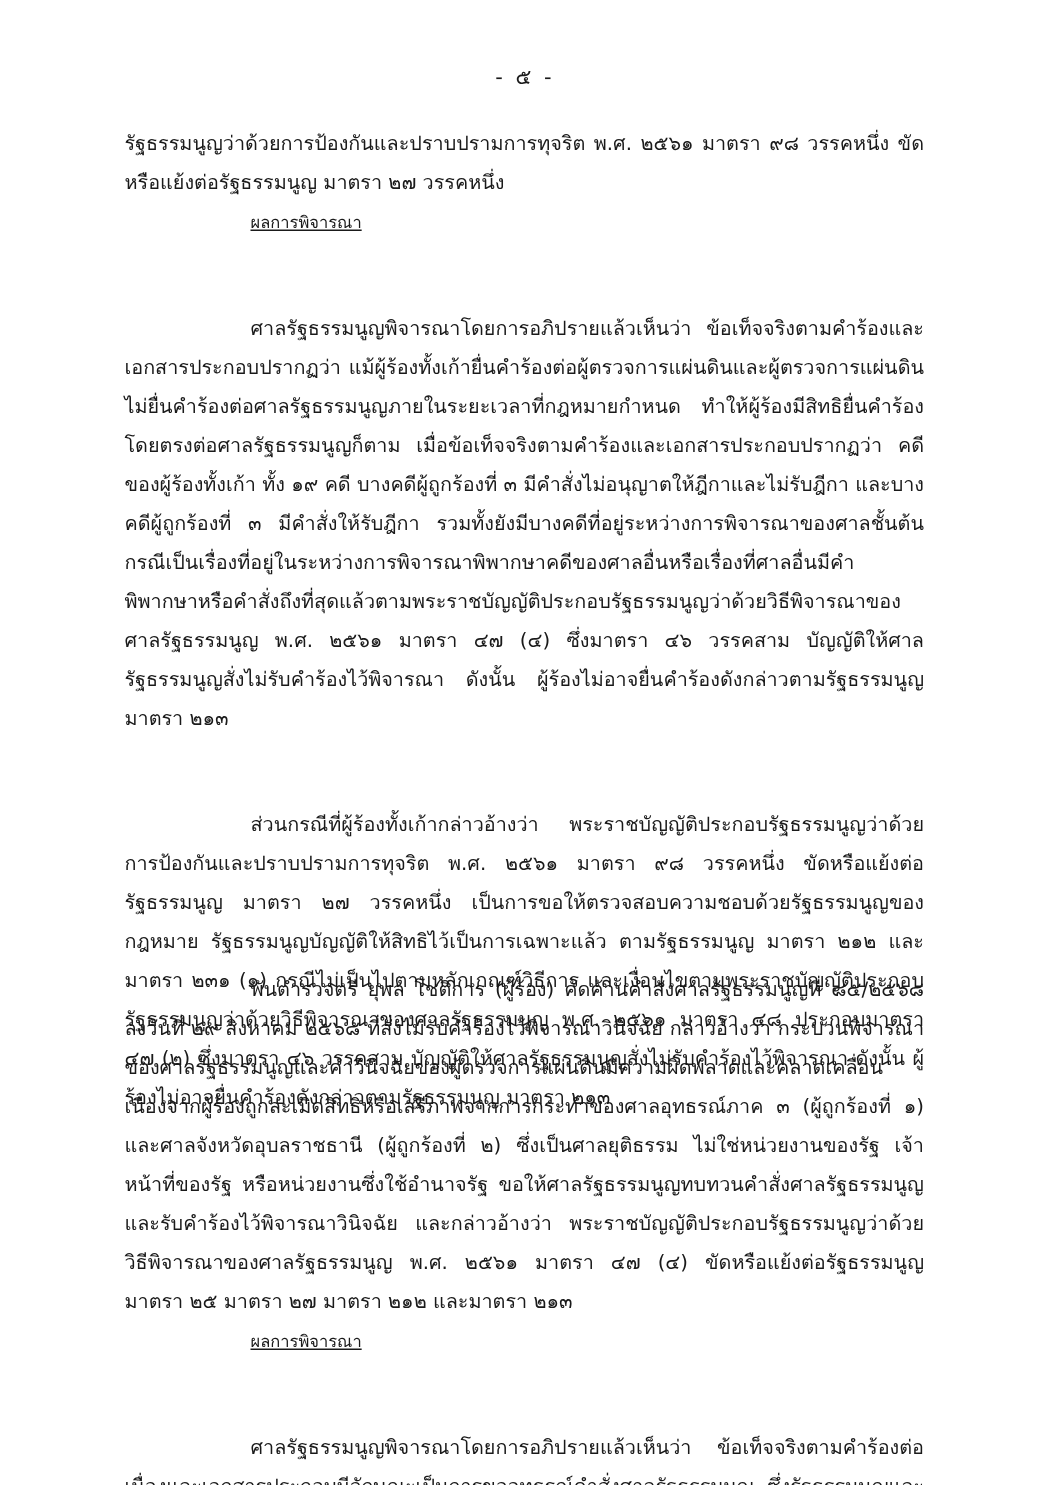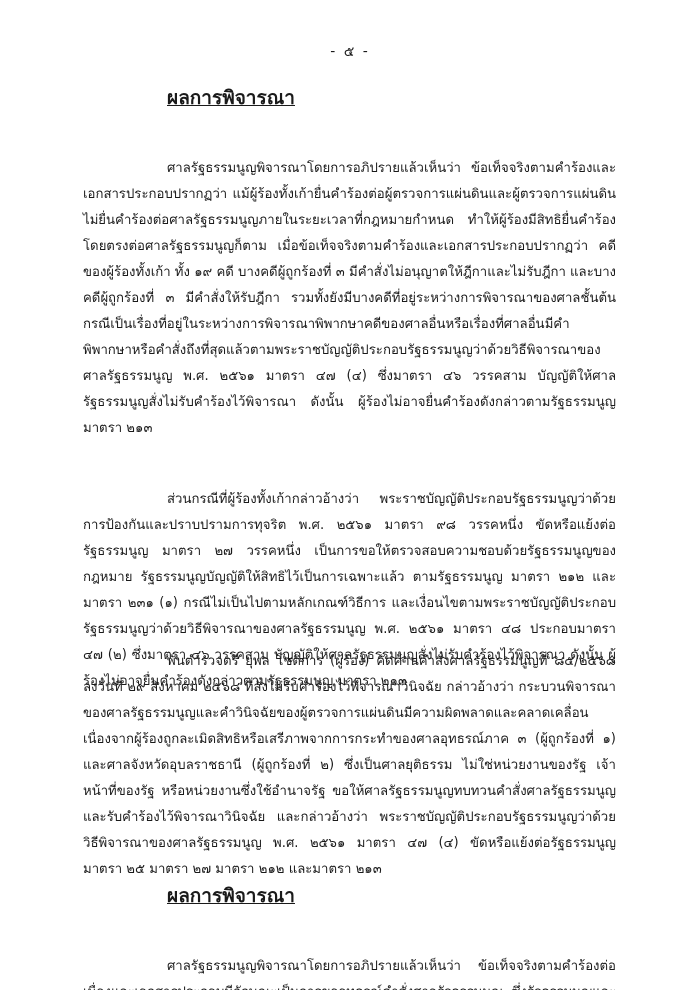--- a/index.html
+++ b/index.html
@@ -42,23 +42,23 @@
     .section-2 { top: 603px; }
     p {
       margin: 0;
       text-align: justify;
       text-align-last: left;
     }
     .indent { text-indent: 84px; margin-top: 45px; }
     .subhead {
       margin: 0;
       padding-left: 84px;
-      font-weight: bold;
+      font-weight: normal;
       text-decoration: underline;
-      font-size: 19px;
+      font-size: 11px;
     }
     .case-title {
       margin: 0;
       font-weight: bold;
       text-indent: 84px;
       text-align: justify;
       text-align-last: left;
     }
     .centered-res {
       margin: 0;
@@ -66,20 +66,21 @@
     }
   </style>
 </head>
 <body>
 
 <div class="page">
 
   <div class="page-number">- ๕ -</div>
 
   <div class="body-text section-1">
+    <p>รัฐธรรมนูญว่าด้วยการป้องกันและปราบปรามการทุจริต พ.ศ. ๒๕๖๑ มาตรา ๙๘ วรรคหนึ่ง ขัดหรือแย้งต่อรัฐธรรมนูญ มาตรา ๒๗ วรรคหนึ่ง</p>
     <div class="subhead">ผลการพิจารณา</div>
     <p class="indent">ศาลรัฐธรรมนูญพิจารณาโดยการอภิปรายแล้วเห็นว่า ข้อเท็จจริงตามคำร้องและเอกสารประกอบปรากฏว่า แม้ผู้ร้องทั้งเก้ายื่นคำร้องต่อผู้ตรวจการแผ่นดินและผู้ตรวจการแผ่นดินไม่ยื่นคำร้องต่อศาลรัฐธรรมนูญภายในระยะเวลาที่กฎหมายกำหนด ทำให้ผู้ร้องมีสิทธิยื่นคำร้องโดยตรงต่อศาลรัฐธรรมนูญก็ตาม เมื่อข้อเท็จจริงตามคำร้องและเอกสารประกอบปรากฏว่า คดีของผู้ร้องทั้งเก้า ทั้ง ๑๙ คดี บางคดีผู้ถูกร้องที่ ๓ มีคำสั่งไม่อนุญาตให้ฎีกาและไม่รับฎีกา และบางคดีผู้ถูกร้องที่ ๓ มีคำสั่งให้รับฎีกา รวมทั้งยังมีบางคดีที่อยู่ระหว่างการพิจารณาของศาลชั้นต้น กรณีเป็นเรื่องที่อยู่ในระหว่างการพิจารณาพิพากษาคดีของศาลอื่นหรือเรื่องที่ศาลอื่นมีคำพิพากษาหรือคำสั่งถึงที่สุดแล้วตามพระราชบัญญัติประกอบรัฐธรรมนูญว่าด้วยวิธีพิจารณาของศาลรัฐธรรมนูญ พ.ศ. ๒๕๖๑ มาตรา ๔๗ (๔) ซึ่งมาตรา ๔๖ วรรคสาม บัญญัติให้ศาลรัฐธรรมนูญสั่งไม่รับคำร้องไว้พิจารณา ดังนั้น ผู้ร้องไม่อาจยื่นคำร้องดังกล่าวตามรัฐธรรมนูญ มาตรา ๒๑๓</p>
     <p class="indent">ส่วนกรณีที่ผู้ร้องทั้งเก้ากล่าวอ้างว่า พระราชบัญญัติประกอบรัฐธรรมนูญว่าด้วยการป้องกันและปราบปรามการทุจริต พ.ศ. ๒๕๖๑ มาตรา ๙๘ วรรคหนึ่ง ขัดหรือแย้งต่อรัฐธรรมนูญ มาตรา ๒๗ วรรคหนึ่ง เป็นการขอให้ตรวจสอบความชอบด้วยรัฐธรรมนูญของกฎหมาย รัฐธรรมนูญบัญญัติให้สิทธิไว้เป็นการเฉพาะแล้ว ตามรัฐธรรมนูญ มาตรา ๒๑๒ และมาตรา ๒๓๑ (๑) กรณีไม่เป็นไปตามหลักเกณฑ์วิธีการ และเงื่อนไขตามพระราชบัญญัติประกอบรัฐธรรมนูญว่าด้วยวิธีพิจารณาของศาลรัฐธรรมนูญ พ.ศ. ๒๕๖๑ มาตรา ๔๘ ประกอบมาตรา ๔๗ (๒) ซึ่งมาตรา ๔๖ วรรคสาม บัญญัติให้ศาลรัฐธรรมนูญสั่งไม่รับคำร้องไว้พิจารณา ดังนั้น ผู้ร้องไม่อาจยื่นคำร้องดังกล่าวตามรัฐธรรมนูญ มาตรา ๒๑๓</p>
   </div>
 
   <div class="body-text section-2">
     <p class="indent">พันตำรวจตรี ยุพล โชติการ (ผู้ร้อง) คัดค้านคำสั่งศาลรัฐธรรมนูญที่ ๘๕/๒๕๖๘ ลงวันที่ ๒๙ สิงหาคม ๒๕๖๘ ที่สั่งไม่รับคำร้องไว้พิจารณาวินิจฉัย กล่าวอ้างว่า กระบวนพิจารณาของศาลรัฐธรรมนูญและคำวินิจฉัยของผู้ตรวจการแผ่นดินมีความผิดพลาดและคลาดเคลื่อน เนื่องจากผู้ร้องถูกละเมิดสิทธิหรือเสรีภาพจากการกระทำของศาลอุทธรณ์ภาค ๓ (ผู้ถูกร้องที่ ๑) และศาลจังหวัดอุบลราชธานี (ผู้ถูกร้องที่ ๒) ซึ่งเป็นศาลยุติธรรม ไม่ใช่หน่วยงานของรัฐ เจ้าหน้าที่ของรัฐ หรือหน่วยงานซึ่งใช้อำนาจรัฐ ขอให้ศาลรัฐธรรมนูญทบทวนคำสั่งศาลรัฐธรรมนูญและรับคำร้องไว้พิจารณาวินิจฉัย และกล่าวอ้างว่า พระราชบัญญัติประกอบรัฐธรรมนูญว่าด้วยวิธีพิจารณาของศาลรัฐธรรมนูญ พ.ศ. ๒๕๖๑ มาตรา ๔๗ (๔) ขัดหรือแย้งต่อรัฐธรรมนูญ มาตรา ๒๕ มาตรา ๒๗ มาตรา ๒๑๒ และมาตรา ๒๑๓</p>
     <div class="subhead">ผลการพิจารณา</div>
     <p class="indent">ศาลรัฐธรรมนูญพิจารณาโดยการอภิปรายแล้วเห็นว่า ข้อเท็จจริงตามคำร้องต่อเนื่องและเอกสารประกอบมีลักษณะเป็นการขออุทธรณ์คำสั่งศาลรัฐธรรมนูญ ซึ่งรัฐธรรมนูญและพระราชบัญญัติ</p>
   </div>

